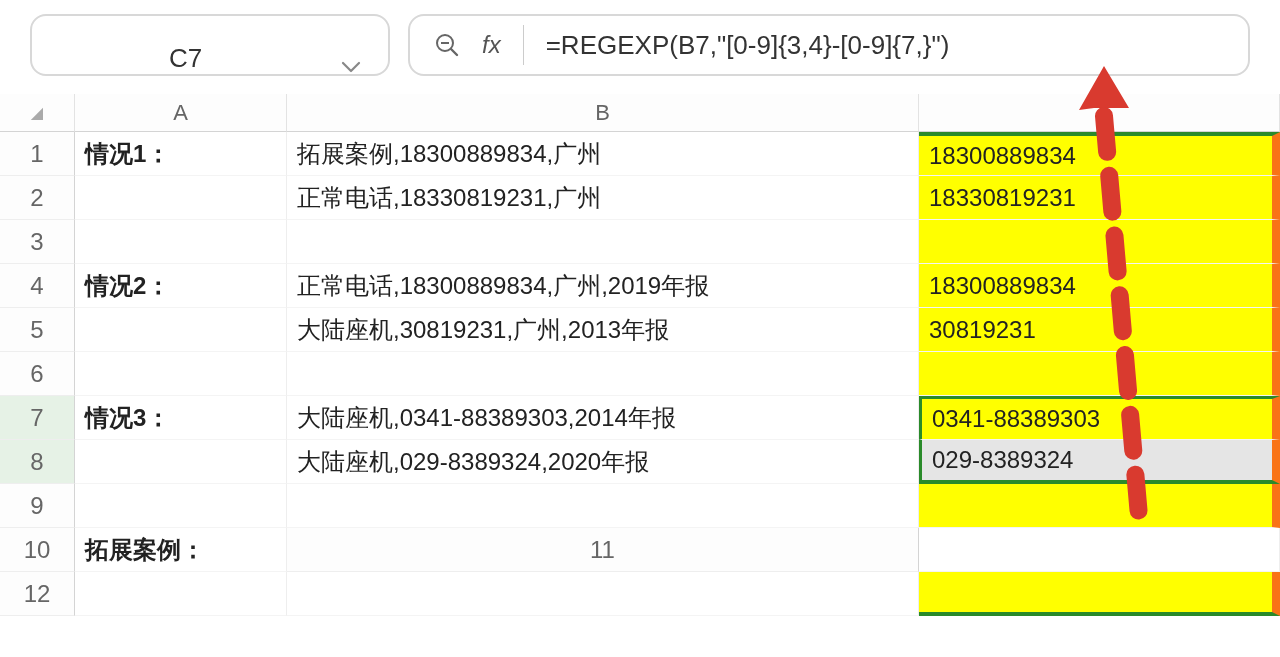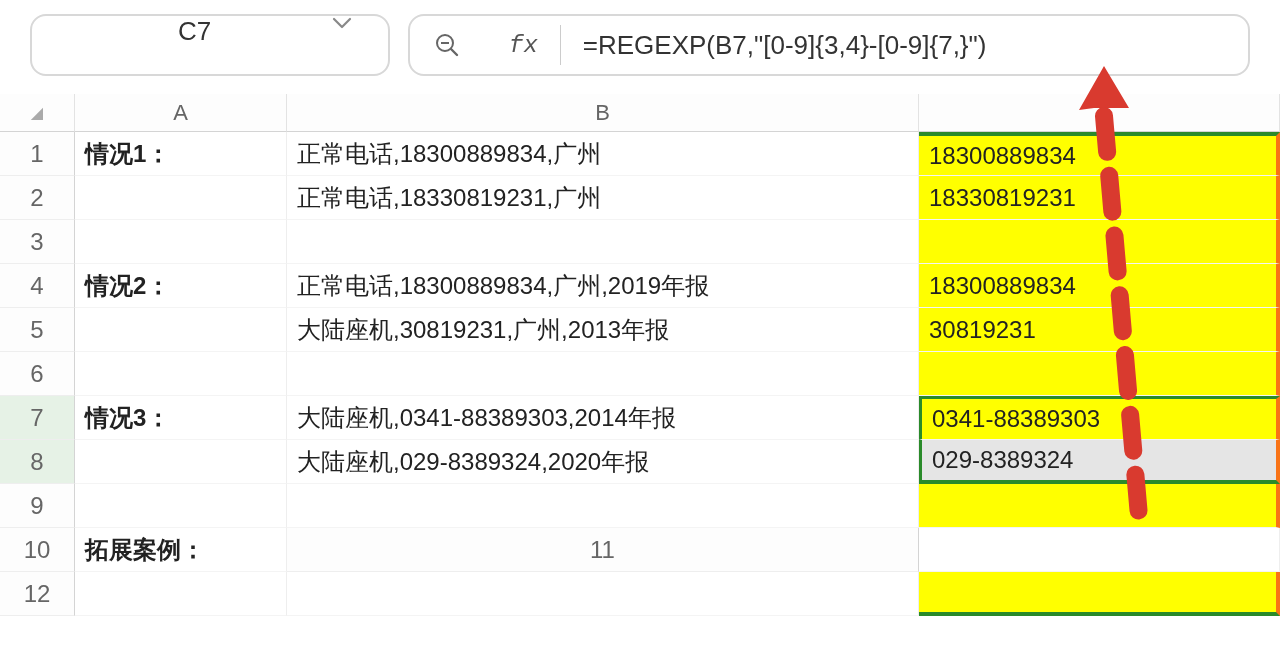--- a/index.html
+++ b/index.html
@@ -19,46 +19,45 @@
   gap: 18px;
   background: #fff;
 }
 
 .name-box {
   width: 360px;
   height: 62px;
   border: 2px solid #d8d8d8;
   border-radius: 16px;
   display: flex;
-  align-items: flex-start;
-  padding: 0 36px;
+  align-items: flex-end;
+  padding: 0 27px;
   font-size: 26px;
   color: #333;
 }
 .name-box .cell-ref { flex: 1; text-align: left; padding-left: 110px;}
 .name-box svg { width: 20px; height: 14px; }
 
 .formula-box {
   flex: 1;
   height: 62px;
   border: 2px solid #d8d8d8;
   border-radius: 16px;
   display: flex;
   align-items: center;
   padding: 0 24px;
   gap: 22px;
   font-size: 26px;
   color: #333;
 }
 .formula-box .fx-label {
   font-style: italic;
-  font-family: Liberation Mono, monospace;
+  font-family: Liberation Sans, sans-serif;
   font-size: 24px;
   color: #555;
-  margin-left: 27px;
 }
 .formula-box .sep {
   width: 1px;
   height: 40px;
   background: #ccc;
 }
 
 .sheet {
   position: relative;
 }
@@ -104,21 +103,21 @@
   align-items: center;
   padding: 0 10px;
   font-size: 24px;
   color: #222;
   height: 44px;
   white-space: nowrap;
 }
 .cell.bold { font-weight: 700; }
 .cell.colC {
   background: #ffff00;
-  border-right: 4px solid #f97316;
+  border-right: 8px solid #f97316;
 }
 .cell.colC.top { border-top: 4px solid #2a8a2a; }
 .cell.colC.sel-top { border-top: 3px solid #2a8a2a; }
 .cell.colC.sel-bottom { border-bottom: 4px solid #2a8a2a; }
 .cell.colC.sel-left { border-left: 3px solid #2a8a2a; }
 .cell.colC.sel-row8 { background: #e5e5e5; }
 
 .arrow-overlay {
   position: absolute;
   pointer-events: none;
@@ -155,21 +154,21 @@
   <div class="col-headers">
     <div class="corner">◢</div>
     <div>A</div>
     <div>B</div>
     <div></div>
   </div>
 
   <div class="rows" id="rows">
       <div class="row-head">1</div>
       <div class="cell bold">情况1：</div>
-      <div class="cell">正常电话,18300889834,广州</div>
+      <div class="cell">拓展案例,18300889834,广州</div>
       <div class="cell colC top">18300889834</div>
       <div class="row-head">2</div>
       <div class="cell"></div>
       <div class="cell">正常电话,18330819231,广州</div>
       <div class="cell colC">18330819231</div>
       <div class="row-head">3</div>
       <div class="cell"></div>
       <div class="cell"></div>
       <div class="cell colC"></div>
       <div class="row-head">4</div>

